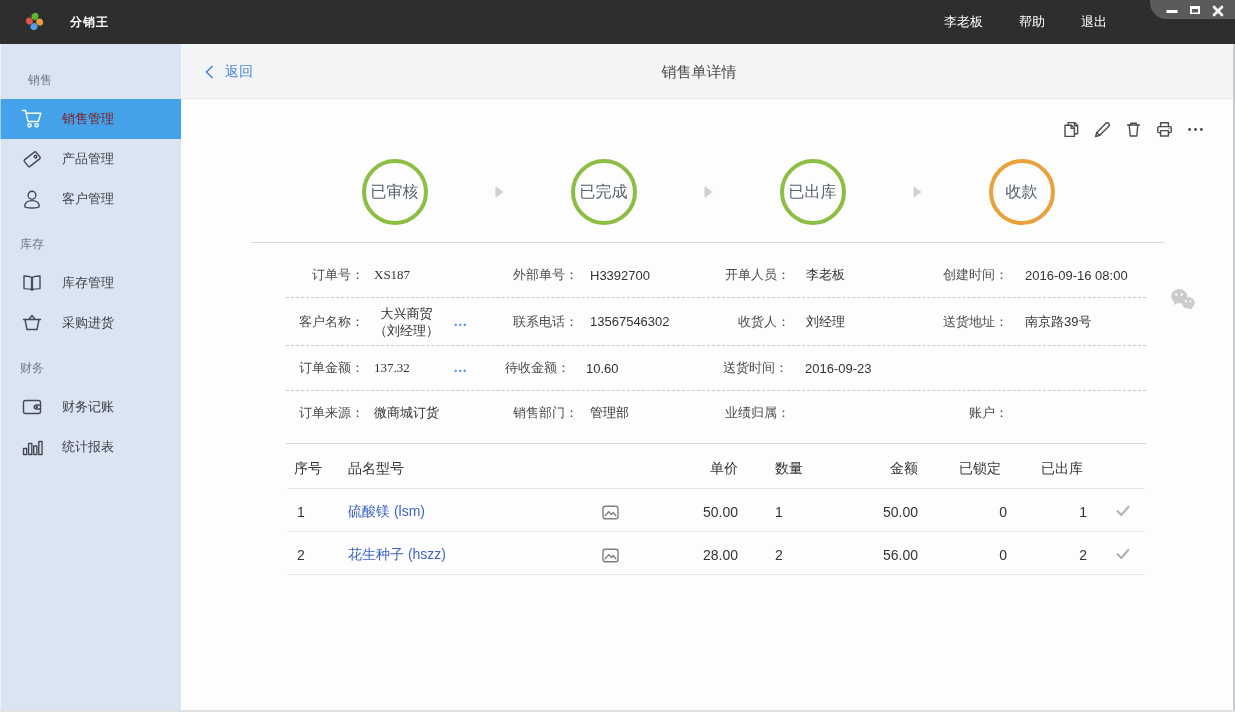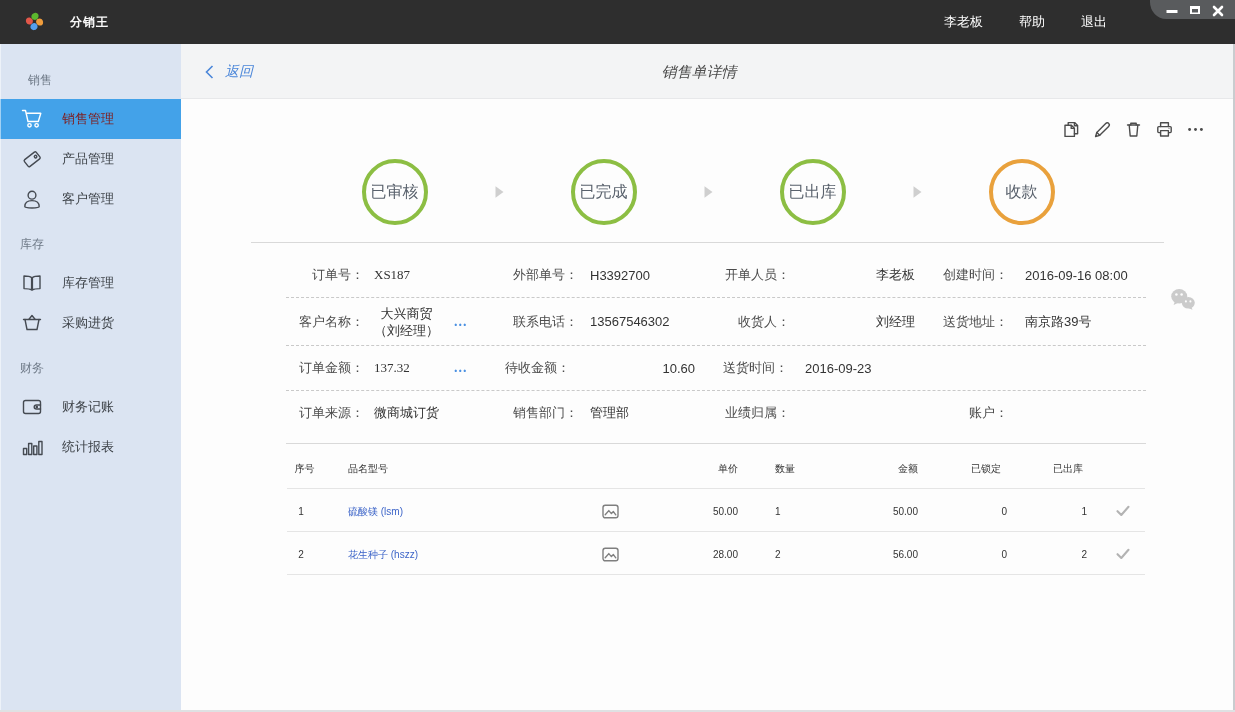--- a/index.html
+++ b/index.html
@@ -24,21 +24,21 @@
 .side-section:first-child .side-section-label { margin-top:27px;padding-left:28px; }
 .side-item { height:40px; position:relative; cursor:pointer; color:#3d4248; }
 .side-item .side-icon { position:absolute; left:20px; top:50%; transform:translateY(-50%); width:24px; height:24px; display:flex; align-items:center; justify-content:center; color:#454a52; }
 .side-item .side-label { position:absolute; left:62px; top:0; line-height:40px; font-size:13px; }
 .side-item.active { background:#43a2e9; color:#7f1d1d; }
 .side-item.active .side-icon { color:#fff; }
 .side-icon svg { width:24px; height:24px; }
 
 
 .content { flex:1; position:relative; background:#fdfdfd; }
-.content-header { height:55px; background:#f3f4f5; border-bottom:1px solid #e7e8ea; position:relative;font-style:italic; }
+.content-header { height:55px; background:#f3f4f5; border-bottom:1px solid #e7e8ea; position:relative; }
 .back-link { position:absolute; left:24px; top:0; height:55px; display:flex; align-items:center; gap:11px; color:#4a86d9; font-size:14px; cursor:pointer; }
 .back-link svg { width:9px; height:14px; }
 .page-title { text-align:center; line-height:55px; font-size:15px; color:#4a4a4a; padding-right:18px; }
 .content-body { position:absolute; top:55px; left:0; right:0; bottom:0; background:#fdfdfd; }
 
 
 .toolbar { position:absolute; top:22px; right:31px; display:flex; gap:14px; }
 .tool-btn { width:17px; height:17px; color:#4c4c4c; cursor:pointer; display:flex; align-items:center; justify-content:center; }
 .tool-btn svg { width:17px; height:17px; }
 
@@ -55,38 +55,38 @@
 
 .fields { position:absolute; top:144px; left:105px; width:860px; font-size:13px; }
 .frow { display:flex; align-items:center; position:relative; border-bottom:1px dashed #c9c9c9; }
 .frow.r1 { height:55px; padding-top:10px; }
 .frow.r2 { height:48px; }
 .frow.r3 { height:45px; }
 .frow.r4 { height:53px; padding-bottom:8px; border-bottom:1px solid #d9d9d9; }
 .fcell { display:flex; align-items:center; height:100%; }
 .fcell.c1 { width:189px;font-family:Liberation Serif, serif; }
 .fcell.c2 { width:220px; }
-.fcell.c3 { width:220px;justify-content:space-between; }
+.fcell.c3 { width:220px; }
 .fcell.c4 { width:231px; }
 .flabel { text-align:right; color:#4c4c4c; flex:none; }
 .fcell.c1 .flabel { width:78px; }
 .fcell.c2 .flabel { width:103px; }
 .fcell.c3 .flabel { width:95px; }
 .fcell.c4 .flabel { width:93px; }
 .fvalue { color:#333; }
 .fcell.c1 .fvalue { padding-left:10px; }
 .fcell.c2 .fvalue { padding-left:12px; }
 .fcell.c3 .fvalue { padding-left:16px; }
 .fcell.c4 .fvalue { padding-left:17px; }
 .fvalue .vline { display:block; text-align:center; line-height:17px; }
 .fmore { position:absolute; left:168px; top:50%; margin-top:-4px; color:#4a90e2; font-size:14px; font-weight:bold; letter-spacing:1px; line-height:8px; cursor:pointer; }
 
 
 .table-area { position:absolute; top:344px; left:106px; width:858px; }
-table { width:100%; border-collapse:collapse; table-layout:fixed; font-size:10px; }
+table { width:100%; border-collapse:collapse; table-layout:fixed; font-size:14px; }
 th { font-weight:normal; color:#333; height:45px; border-bottom:1px solid #e5e5e5; padding-top:8px; white-space:nowrap; overflow:visible; }
 td { height:43px; border-bottom:1px solid #e5e5e5; padding-top:4px; color:#333; }
 th.ca, td.ca { text-align:center; } th.ca { text-indent:7px; }
 th.cname, td.cname { text-align:left; padding-left:33px; }
 th.cimg, td.cimg { text-align:center; }
 th.cr, td.cr { text-align:right; padding-right:2px; }
 th.cqty, td.cqty { text-align:left; padding-left:35px; }
 th.clock { text-align:right; padding-right:6px; }
 td.clock { text-align:right; padding-right:0; }
 th.cout { text-align:right; padding-right:4px; }

